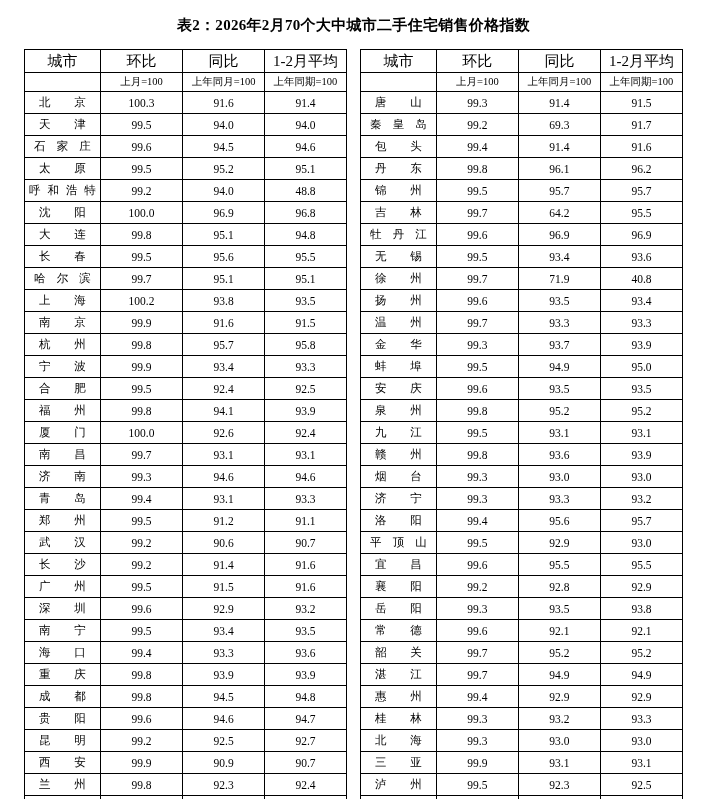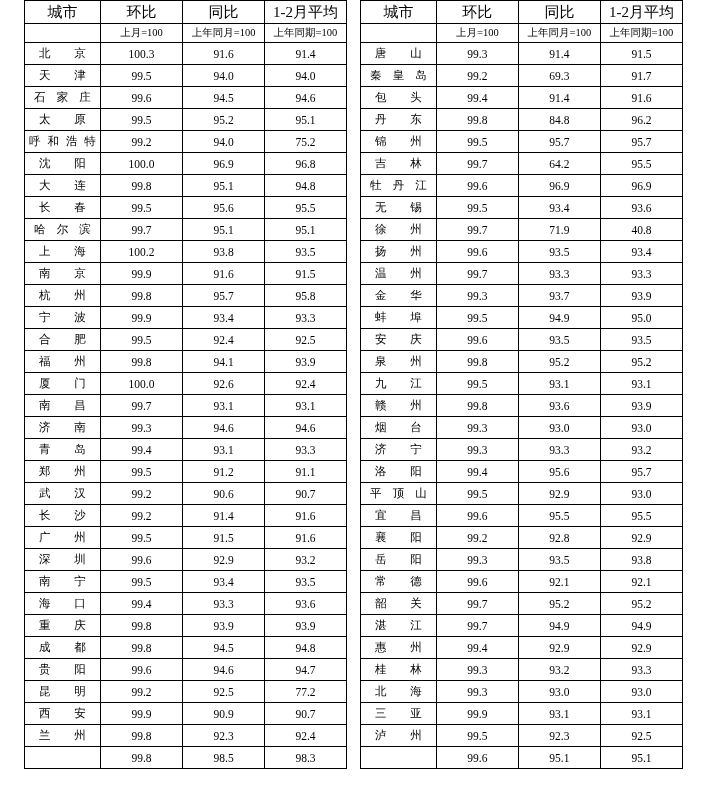--- a/index.html
+++ b/index.html
@@ -86,20 +86,21 @@
     font-size: 11.5px;
     font-family: "Liberation Serif", "DejaVu Serif", serif;
   }
   .gap { width: 14px; border: none !important; }
 </style>
 </head>
 <body>
 
 <div class="page">
 
+  <div class="title">表2：2026年2月70个大中城市二手住宅销售价格指数</div>
 
   <div class="tables-wrap">
 
     <table class="idx">
       <colgroup>
         <col class="col-city">
           <col class="col-num">
           <col class="col-num">
           <col class="col-num">
       </colgroup>
@@ -165,21 +166,21 @@
             <td class="city">
               <span class="city-inner four">
                 <span>呼</span>
                 <span>和</span>
                 <span>浩</span>
                 <span>特</span>
               </span>
             </td>
             <td class="num">99.2</td>
             <td class="num">94.0</td>
-            <td class="num">75.2</td>
+            <td class="num">48.8</td>
           </tr>
           <tr class="row">
             <td class="city">
               <span class="city-inner two">
                 <span>沈</span>
                 <span>阳</span>
               </span>
             </td>
             <td class="num">100.0</td>
             <td class="num">96.9</td>
@@ -441,21 +442,21 @@
           </tr>
           <tr class="row">
             <td class="city">
               <span class="city-inner two">
                 <span>昆</span>
                 <span>明</span>
               </span>
             </td>
             <td class="num">99.2</td>
             <td class="num">92.5</td>
-            <td class="num">77.2</td>
+            <td class="num">92.7</td>
           </tr>
           <tr class="row">
             <td class="city">
               <span class="city-inner two">
                 <span>西</span>
                 <span>安</span>
               </span>
             </td>
             <td class="num">99.9</td>
             <td class="num">90.9</td>
@@ -538,21 +539,21 @@
             <td class="num">91.6</td>
           </tr>
           <tr class="row">
             <td class="city">
               <span class="city-inner two">
                 <span>丹</span>
                 <span>东</span>
               </span>
             </td>
             <td class="num">99.8</td>
-            <td class="num">84.8</td>
+            <td class="num">96.1</td>
             <td class="num">96.2</td>
           </tr>
           <tr class="row">
             <td class="city">
               <span class="city-inner two">
                 <span>锦</span>
                 <span>州</span>
               </span>
             </td>
             <td class="num">99.5</td>

